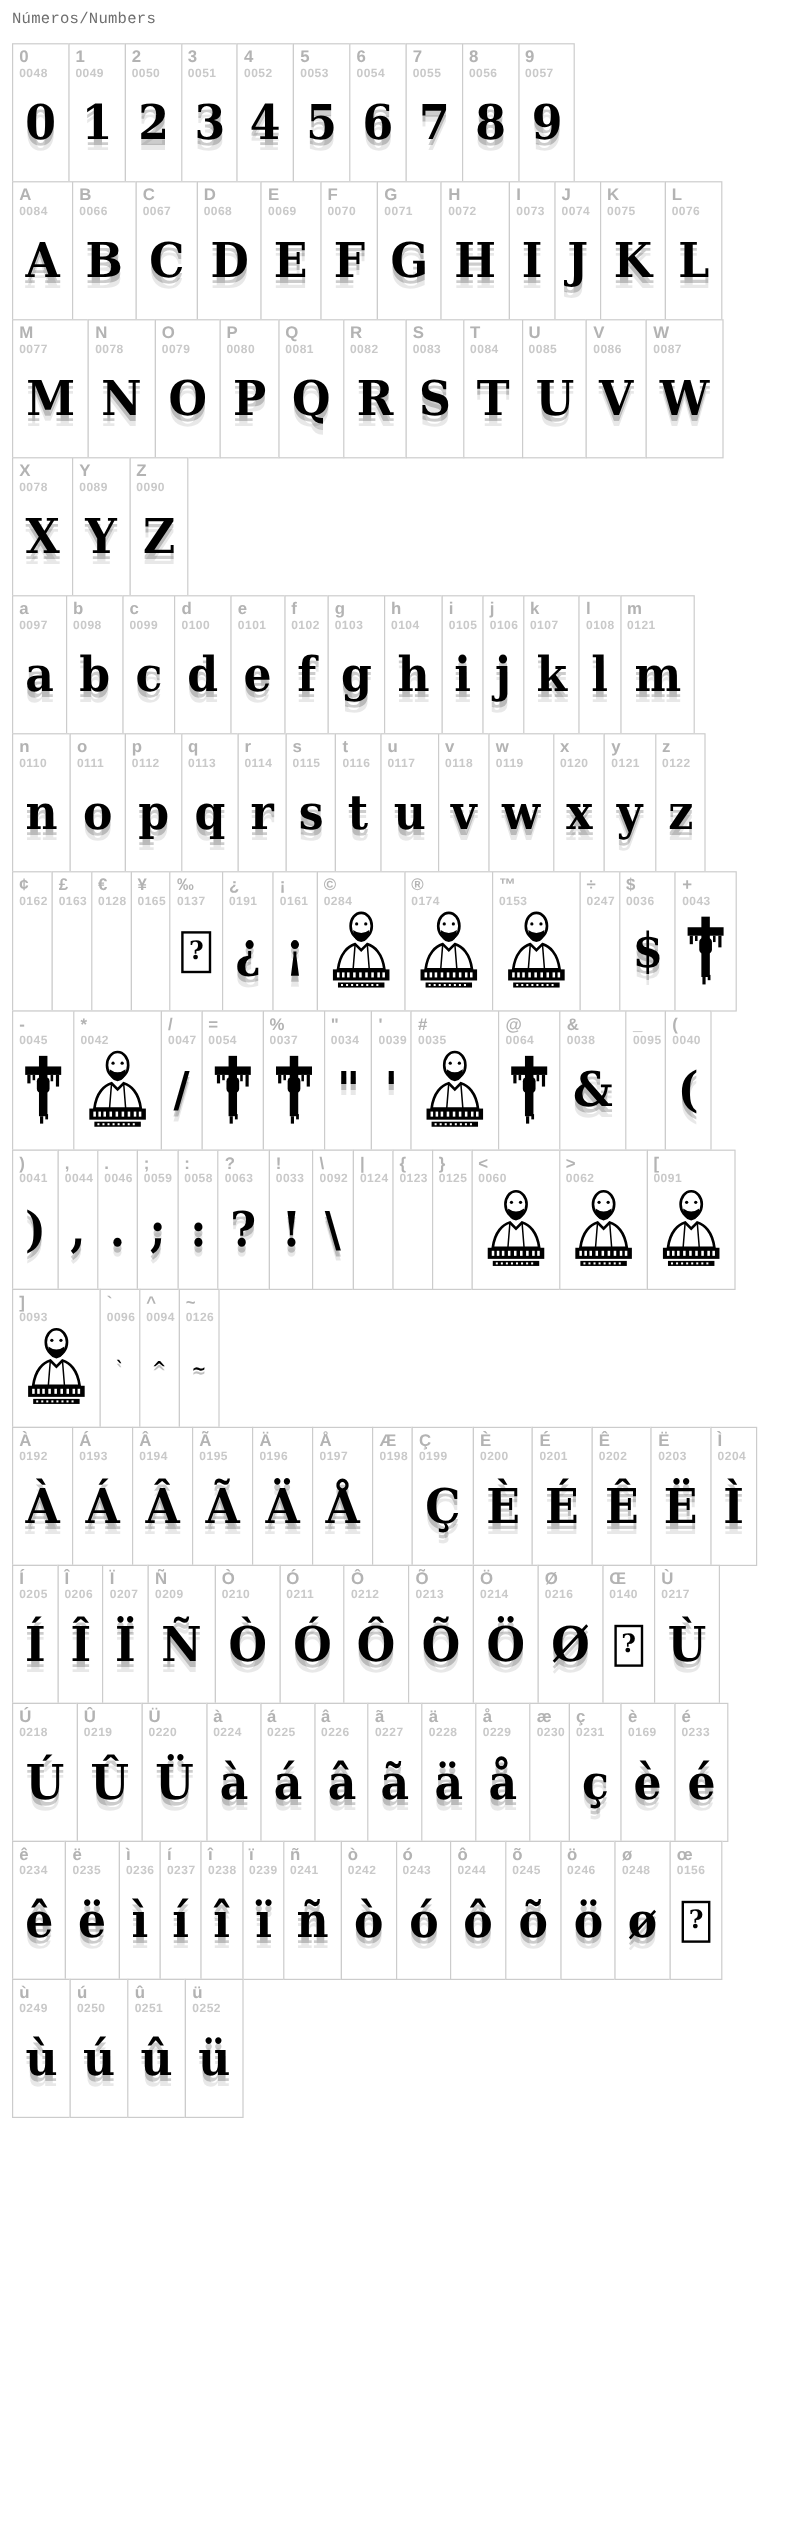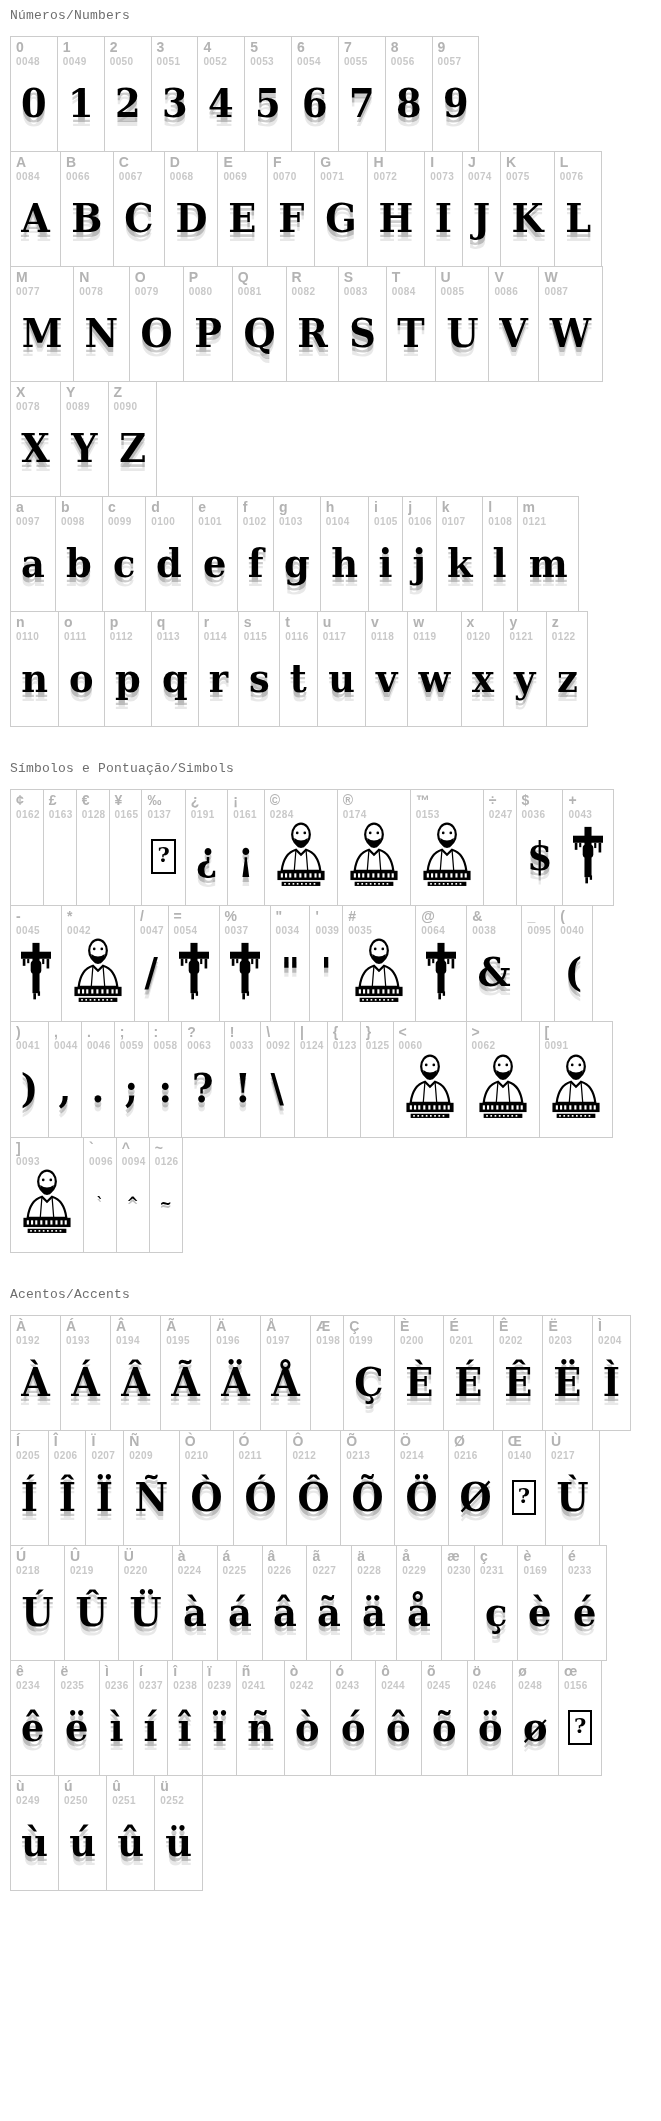--- a/index.html
+++ b/index.html
@@ -609,21 +609,20 @@
             <span class="cell-char">z</span>
             <span class="cell-code">0122</span>
           </div>
           <div class="cell-glyph">
             <span class="glyph-text">z</span>
           </div>
         </div>
       </div>
     </div>
     <div class="section">
-      <h2 class="section-title">Símbolos e Pontuação/Simbols</h2>
       <div class="char-row">
         <div class="cell">
           <div class="cell-head">
             <span class="cell-char">¢</span>
             <span class="cell-code">0162</span>
           </div>
           <div class="cell-glyph"></div>
         </div>
         <div class="cell">
           <div class="cell-head">
@@ -1309,21 +1308,20 @@
             <span class="cell-char">~</span>
             <span class="cell-code">0126</span>
           </div>
           <div class="cell-glyph">
             <span class="glyph-text small">~</span>
           </div>
         </div>
       </div>
     </div>
     <div class="section">
-      <h2 class="section-title">Acentos/Accents</h2>
       <div class="char-row">
         <div class="cell">
           <div class="cell-head">
             <span class="cell-char">À</span>
             <span class="cell-code">0192</span>
           </div>
           <div class="cell-glyph">
             <span class="glyph-text">À</span>
           </div>
         </div>

